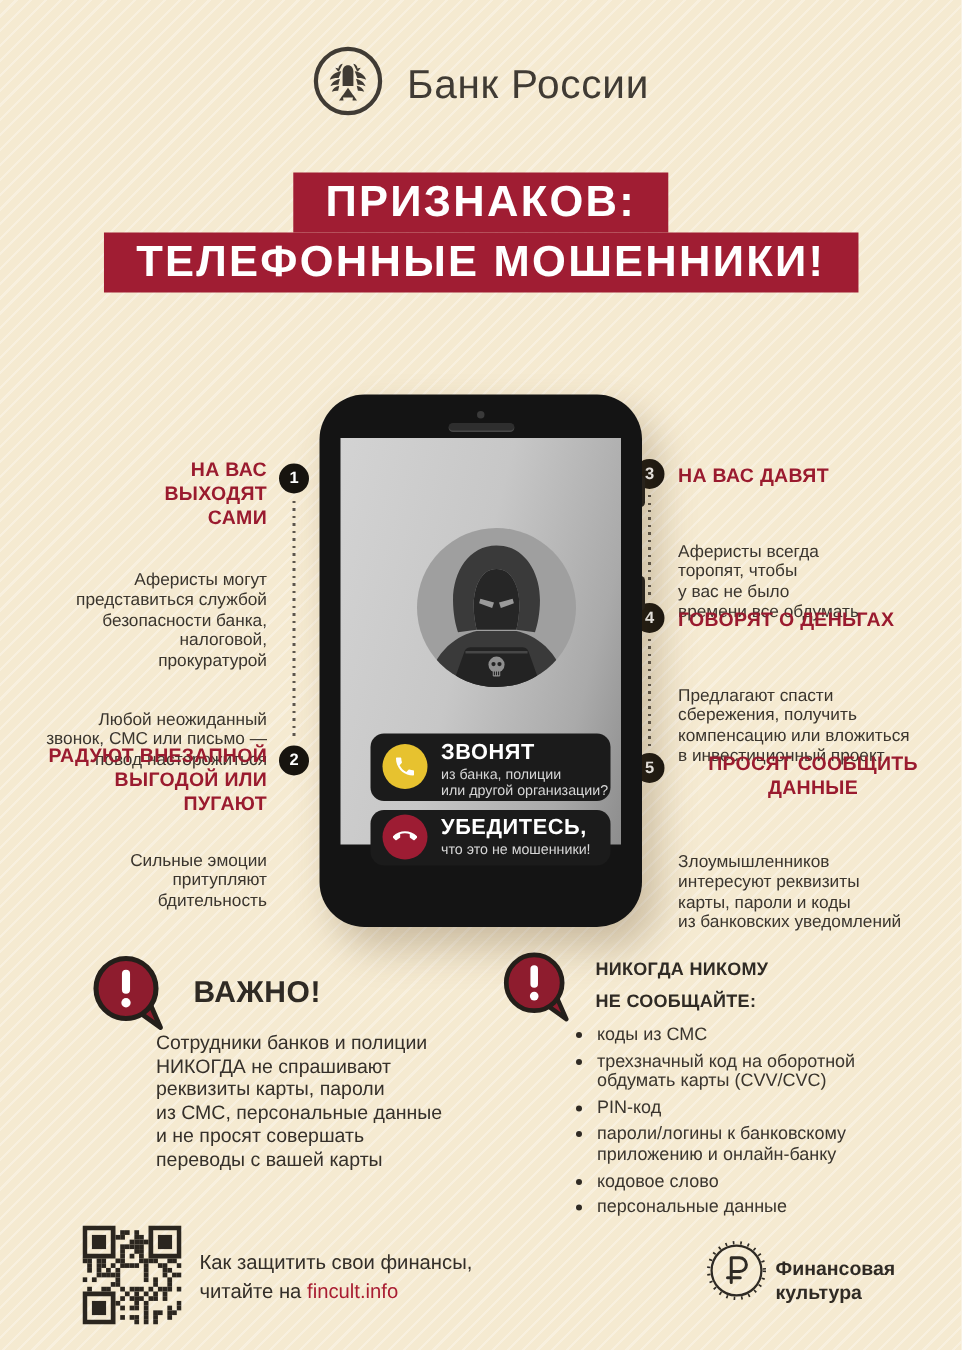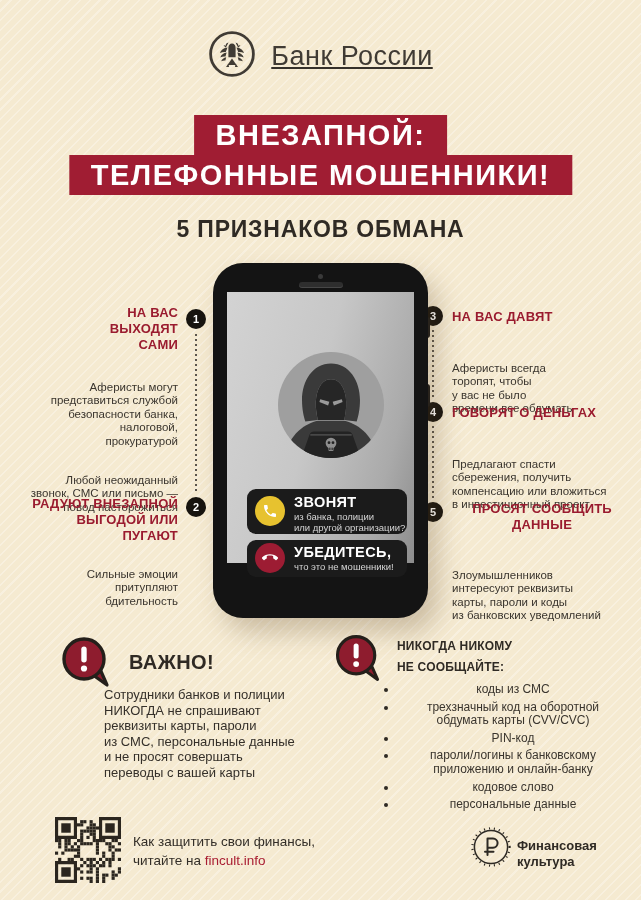--- a/index.html
+++ b/index.html
@@ -10,21 +10,21 @@
     background-image:repeating-linear-gradient(135deg,
       rgba(255,255,255,.30) 0px, rgba(255,255,255,.30) 1.5px,
       rgba(0,0,0,0) 1.5px, rgba(0,0,0,0) 7px);
     font-family:"Liberation Sans","DejaVu Sans",sans-serif;
     color:#35302a;
   }
   .abs{position:absolute;}
   .pre{white-space:pre-line;}
 
   
-  .logo-row{left:0;right:0;top:30px;display:flex;justify-content:center;align-items:center;gap:15px;text-decoration:underline;}
+  .logo-row{left:0;right:0;top:30px;display:flex;justify-content:center;align-items:center;gap:15px;}
   .logo-text{font-size:27px;color:#403b34;letter-spacing:.5px;}
 
   
   .banner-line{left:50%;transform:translateX(-50%);background:#a01d33;color:#fff;
     font-weight:800;font-size:29px;letter-spacing:1.5px;line-height:40px;height:40px;
     padding:0 22px;white-space:nowrap;}
   .banner-1{top:115px;}
   .banner-2{top:155px;}
   .subtitle{left:0;right:0;top:216px;text-align:center;font-weight:800;font-size:23px;
     letter-spacing:.8px;color:#2f2a24;}
@@ -58,21 +58,21 @@
   .notif-2 .notif-txt{top:4px;}
   .notif-title{font-weight:800;font-size:14.5px;letter-spacing:.4px;line-height:17px;}
   .notif-sub{font-size:9.5px;line-height:11px;color:#d6d6d6;}
 
   
   .block-title{font-weight:800;color:#2f2a24;}
   .important-title{left:129px;top:651px;font-size:20px;letter-spacing:.4px;}
   .important-body{left:104px;top:687px;font-size:13px;line-height:15.6px;}
   .never-title{left:397px;top:636px;font-size:12px;line-height:21px;letter-spacing:.2px;}
   .never-list{left:381px;top:683px;width:230px;margin:0;padding:0 0 0 17px;}
-  .never-list li{font-size:12px;line-height:13.6px;margin-bottom:4px;white-space:pre-line;color:#3a352e;text-align:center;}
+  .never-list li{font-size:12px;line-height:13.6px;margin-bottom:4px;white-space:pre-line;color:#3a352e;}
   .never-list li::marker{color:#2f2a24;}
 
   
   .qr{left:55px;top:817px;}
   .caption{left:133px;top:832px;font-weight:400;font-size:13.5px;line-height:19px;color:#332e28;}
   .caption .link{color:#a91d32;}
   .coin{left:471px;top:827px;}
   .fincult-text{left:517px;top:838px;font-weight:800;font-size:13px;line-height:16px;color:#2f2a24;}
 </style>
 </head>
@@ -95,23 +95,22 @@
           <path d="M29.4 22.6c3.2.5 5.4 2.3 6.3 4.9-1.7-.8-3.4-1.1-5.2-.9z"></path>
           <path d="M29.8 27.2c2.5.5 4.2 1.9 5 4-1.4-.6-2.8-.8-4.2-.7z"></path>
           <path d="M24 28.5l-4.5 6.5h9z"></path>
           <path d="M20.5 33.5l-2.5 3.5h3zM27.5 33.5l2.5 3.5h-3z"></path>
         </g>
       </svg>
     </span>
     <span class="logo-text">Банк России</span>
   </div>
 
-  <div class="abs banner-line banner-1">ВНЕЗАПНОЙ:</div>
+  <div class="abs banner-line banner-1">ПРИЗНАКОВ:</div>
   <div class="abs banner-line banner-2">ТЕЛЕФОННЫЕ МОШЕННИКИ!</div>
-  <div class="abs subtitle">5 ПРИЗНАКОВ ОБМАНА</div>
 
   <div class="abs sign-title t-right pre" style="left:68px;top:305px;width:110px;">НА ВАС
 ВЫХОДЯТ САМИ</div>
   <div class="abs sign-body t-right pre" style="left:30px;top:349px;width:148px;">Аферисты могут
 представиться службой
 безопасности банка,
 налоговой,
 прокуратурой</div>
   <div class="abs sign-body t-right pre" style="left:23px;top:442px;width:155px;">Любой неожиданный
 звонок, СМС или письмо —

